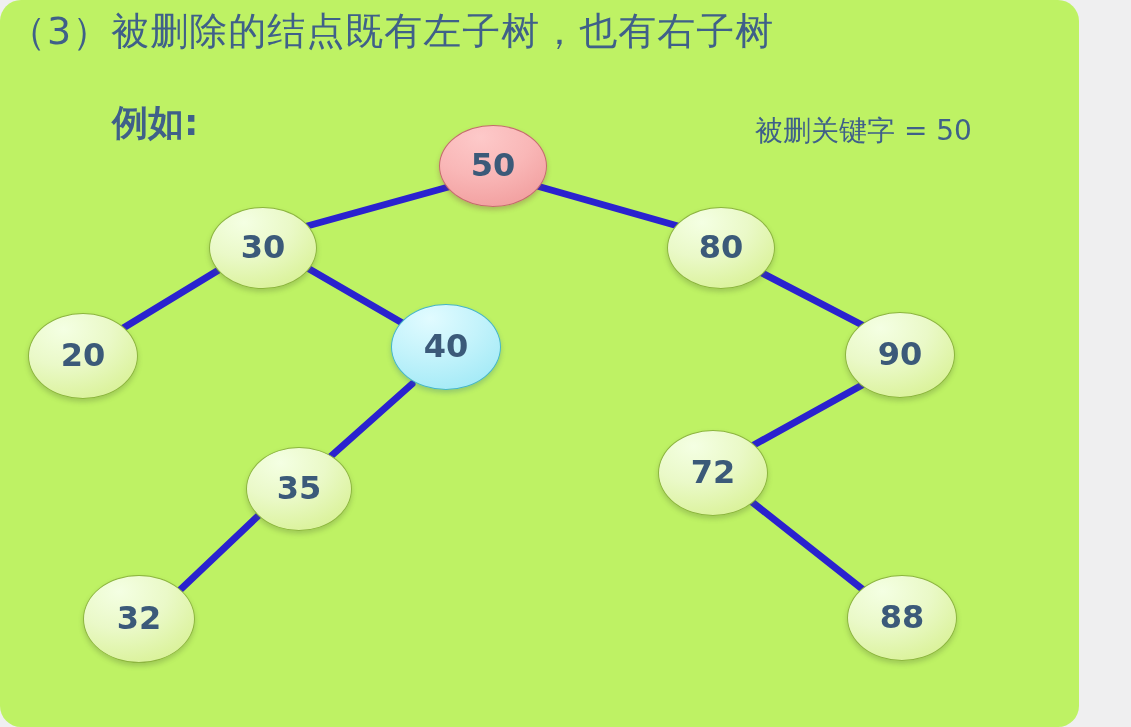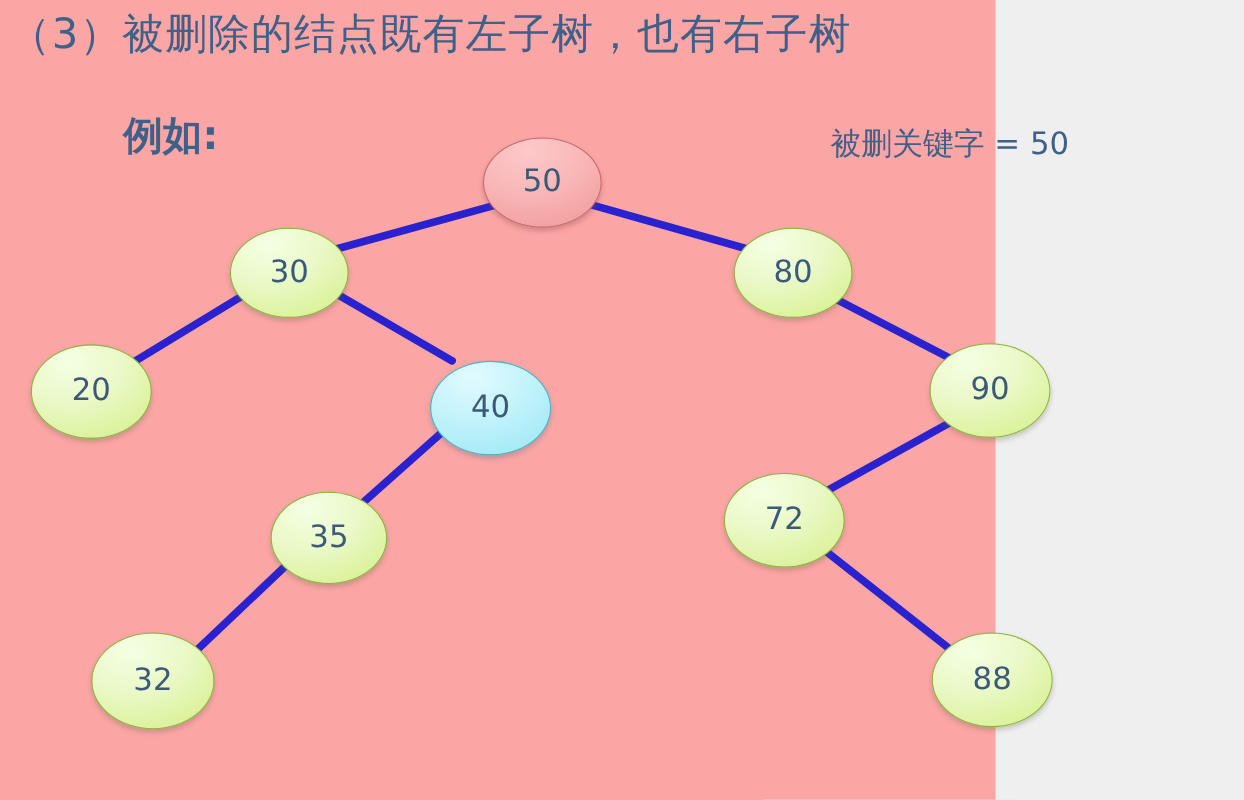--- a/index.html
+++ b/index.html
@@ -10,23 +10,24 @@
   body {
     width: 1131px;
     height: 727px;
     overflow: hidden;
     font-family: "Liberation Sans", "DejaVu Sans", sans-serif;
     position: relative;
   }
   #slide {
     position: absolute;
     left: 0; top: 0;
-    width: 905px;
+    width: 1079px;
     height: 727px;
-    background: #fca5a5;
+    background: #bef264;
+    border-radius: 21px;
   }
   .txt {
     position: absolute;
     color: #3f6089;
     white-space: pre;
     font-family: "DejaVu Sans", "Liberation Sans", sans-serif;
   }
   #title {
     left: 8px;
     top: 6px;
@@ -52,26 +53,27 @@
   }
   .node {
     position: absolute;
     display: flex;
     align-items: center;
     justify-content: center;
     border-radius: 50%;
     box-sizing: border-box;
   }
   .node .label {
-    font-size: 28px;
+    font-size: 32px;
     color: #3b5a79;
     font-family: "DejaVu Sans", "Liberation Sans", sans-serif;
     line-height: 1;
     position: relative;
     top: -1px;
+    font-weight: bold;
   }
   .node.green {
     background: radial-gradient(ellipse 115% 115% at 32% 18%, #f4ffe3 0%, #eaf9c8 38%, #dcf39f 72%, #cfe98a 100%);
     border: 1.5px solid #8cb53f;
     box-shadow: 0 3px 5px rgba(90,110,60,0.30);
   }
   .node.pink {
     background: radial-gradient(ellipse 120% 120% at 38% 14%, #fdc9c9 0%, #f9b7b7 40%, #f2a0a0 75%, #ec9292 100%);
     border: 1.5px solid #c46b6e;
     box-shadow: 0 3px 5px rgba(120,70,70,0.32);
@@ -109,21 +111,21 @@
       </div>
       <div class="node green" style="left: 209px; top: 207px; width: 108px; height: 82px;">
         <span class="label">30</span>
       </div>
       <div class="node green" style="left: 667px; top: 207px; width: 108px; height: 82px;">
         <span class="label">80</span>
       </div>
       <div class="node green" style="left: 28px; top: 313px; width: 110px; height: 86px;">
         <span class="label">20</span>
       </div>
-      <div class="node cyan" style="left: 391px; top: 328px; width: 110px; height: 86px;">
+      <div class="node cyan" style="left: 391px; top: 304px; width: 110px; height: 86px;">
         <span class="label">40</span>
       </div>
       <div class="node green" style="left: 845px; top: 312px; width: 110px; height: 86px;">
         <span class="label">90</span>
       </div>
       <div class="node green" style="left: 246px; top: 447px; width: 106px; height: 84px; text-align: center;">
         <span class="label">35</span>
       </div>
       <div class="node green" style="left: 658px; top: 430px; width: 110px; height: 86px;">
         <span class="label">72</span>

